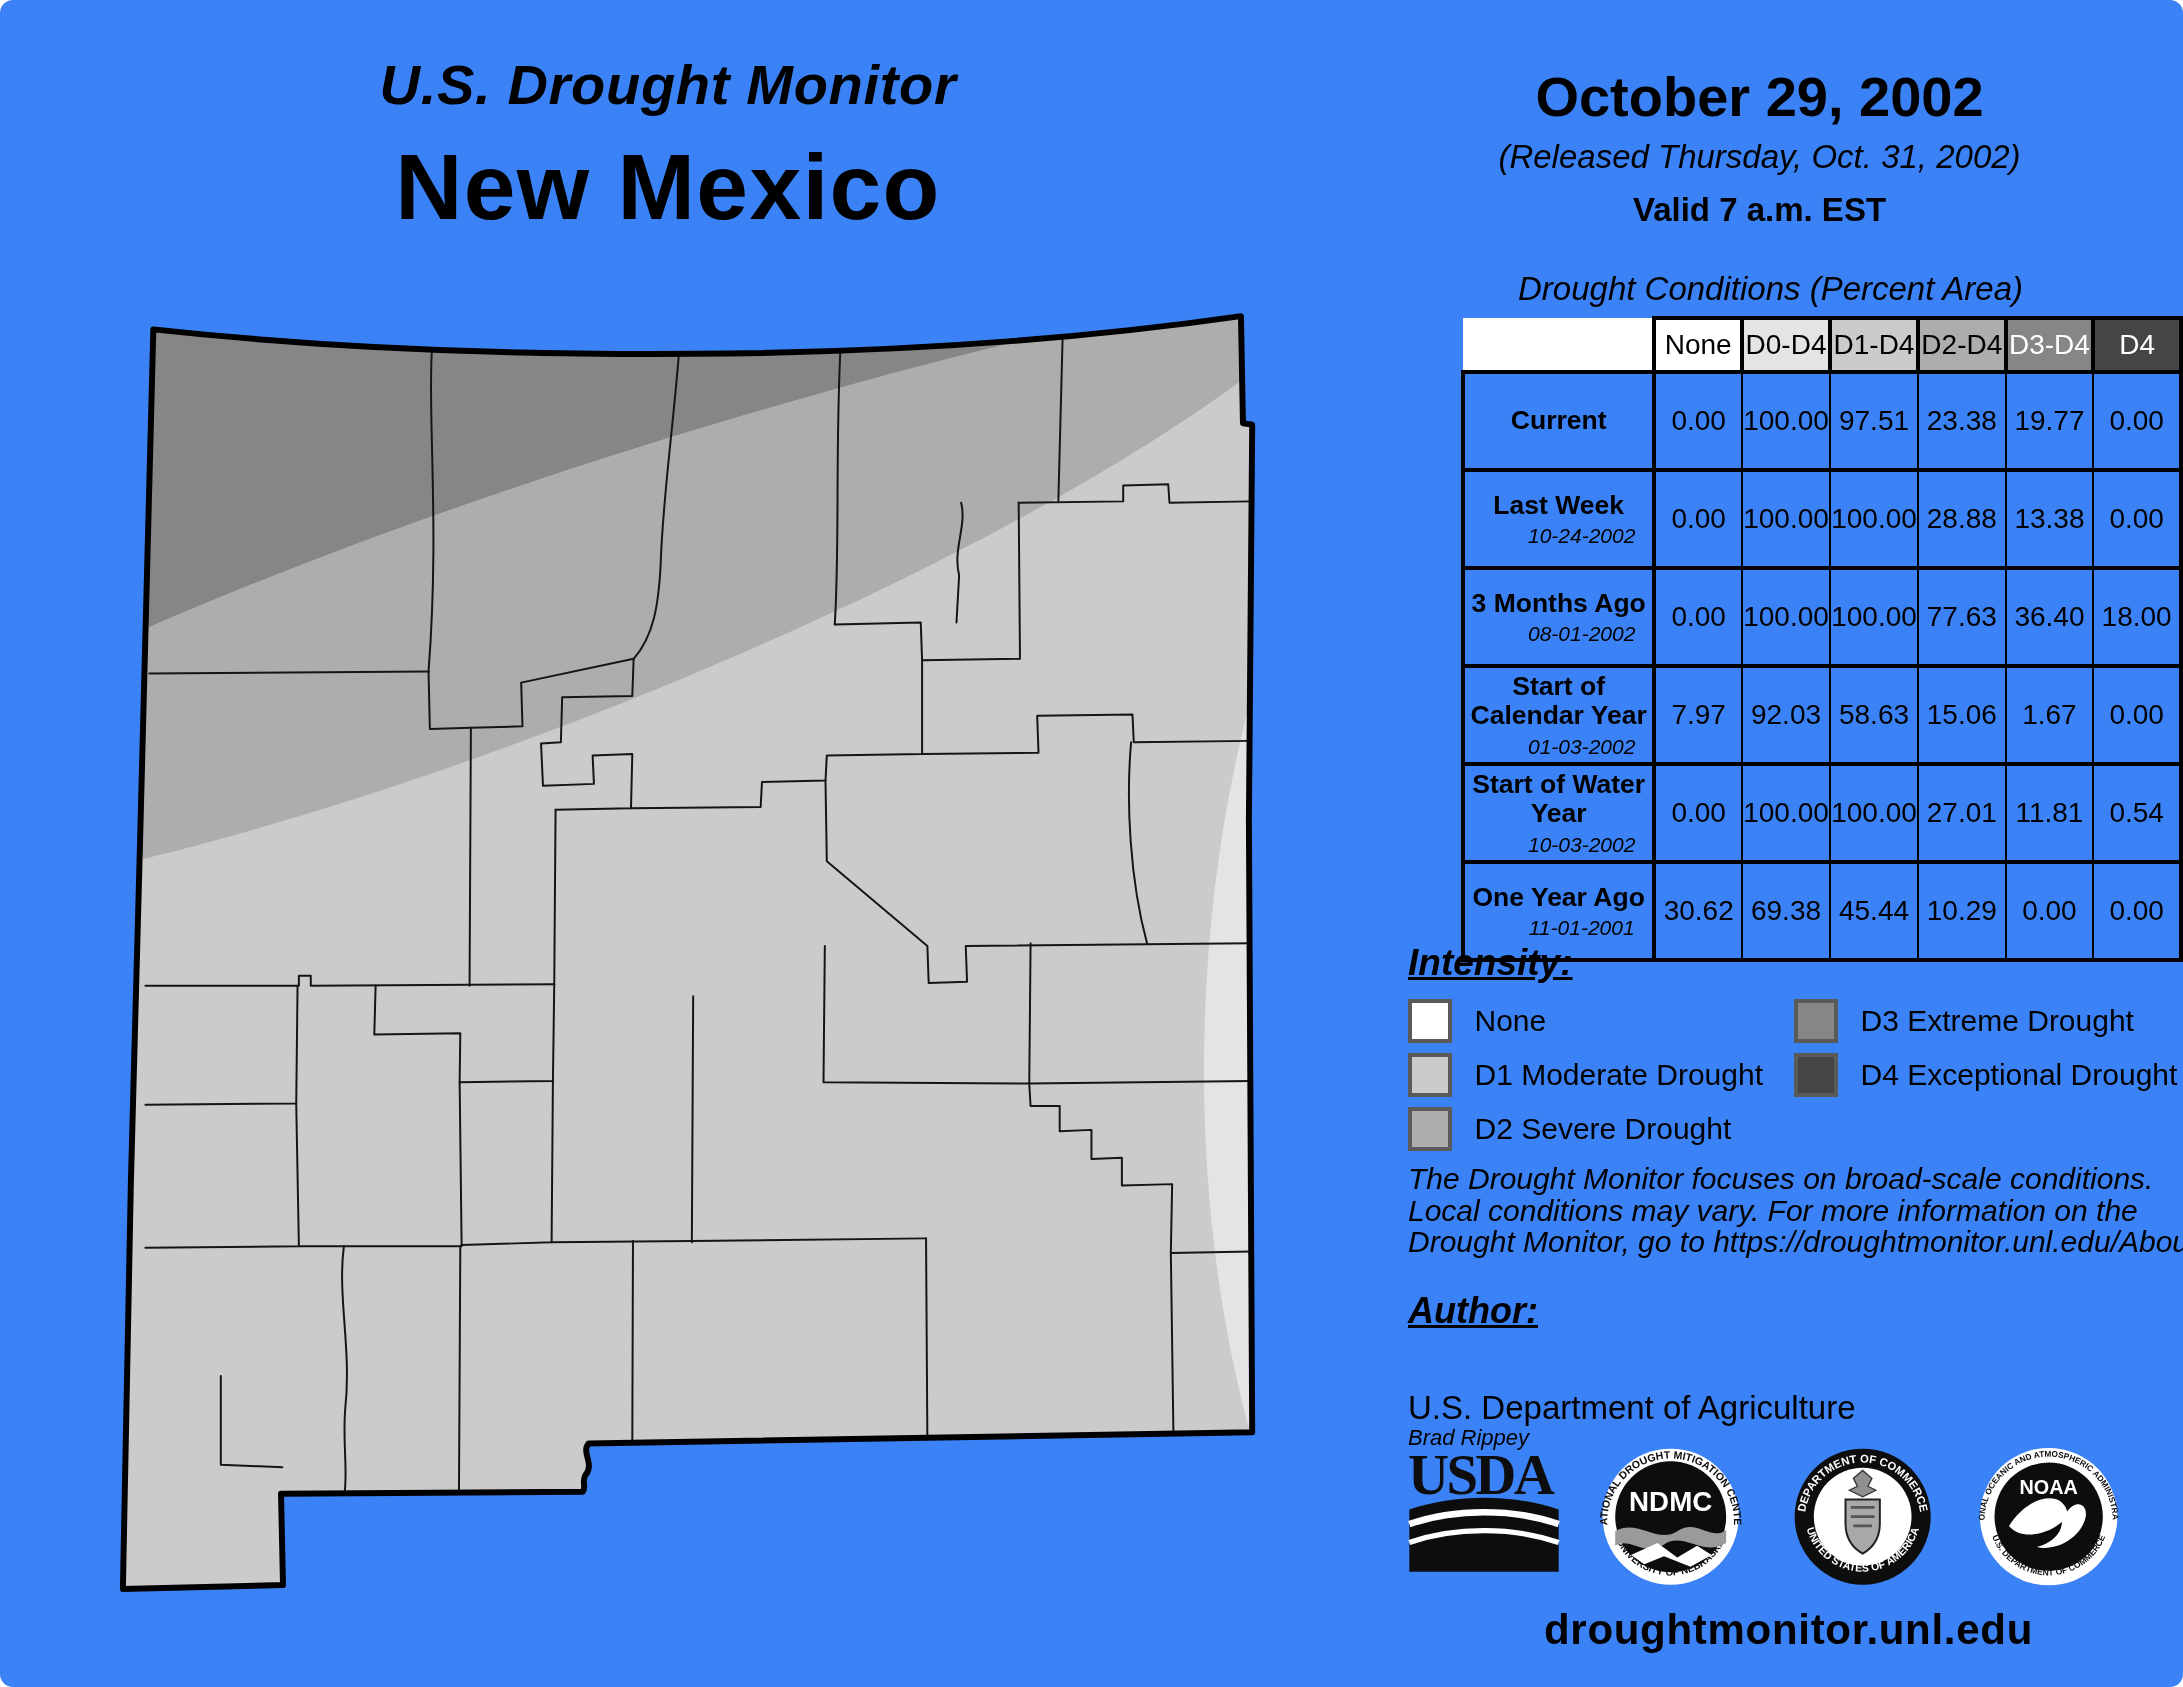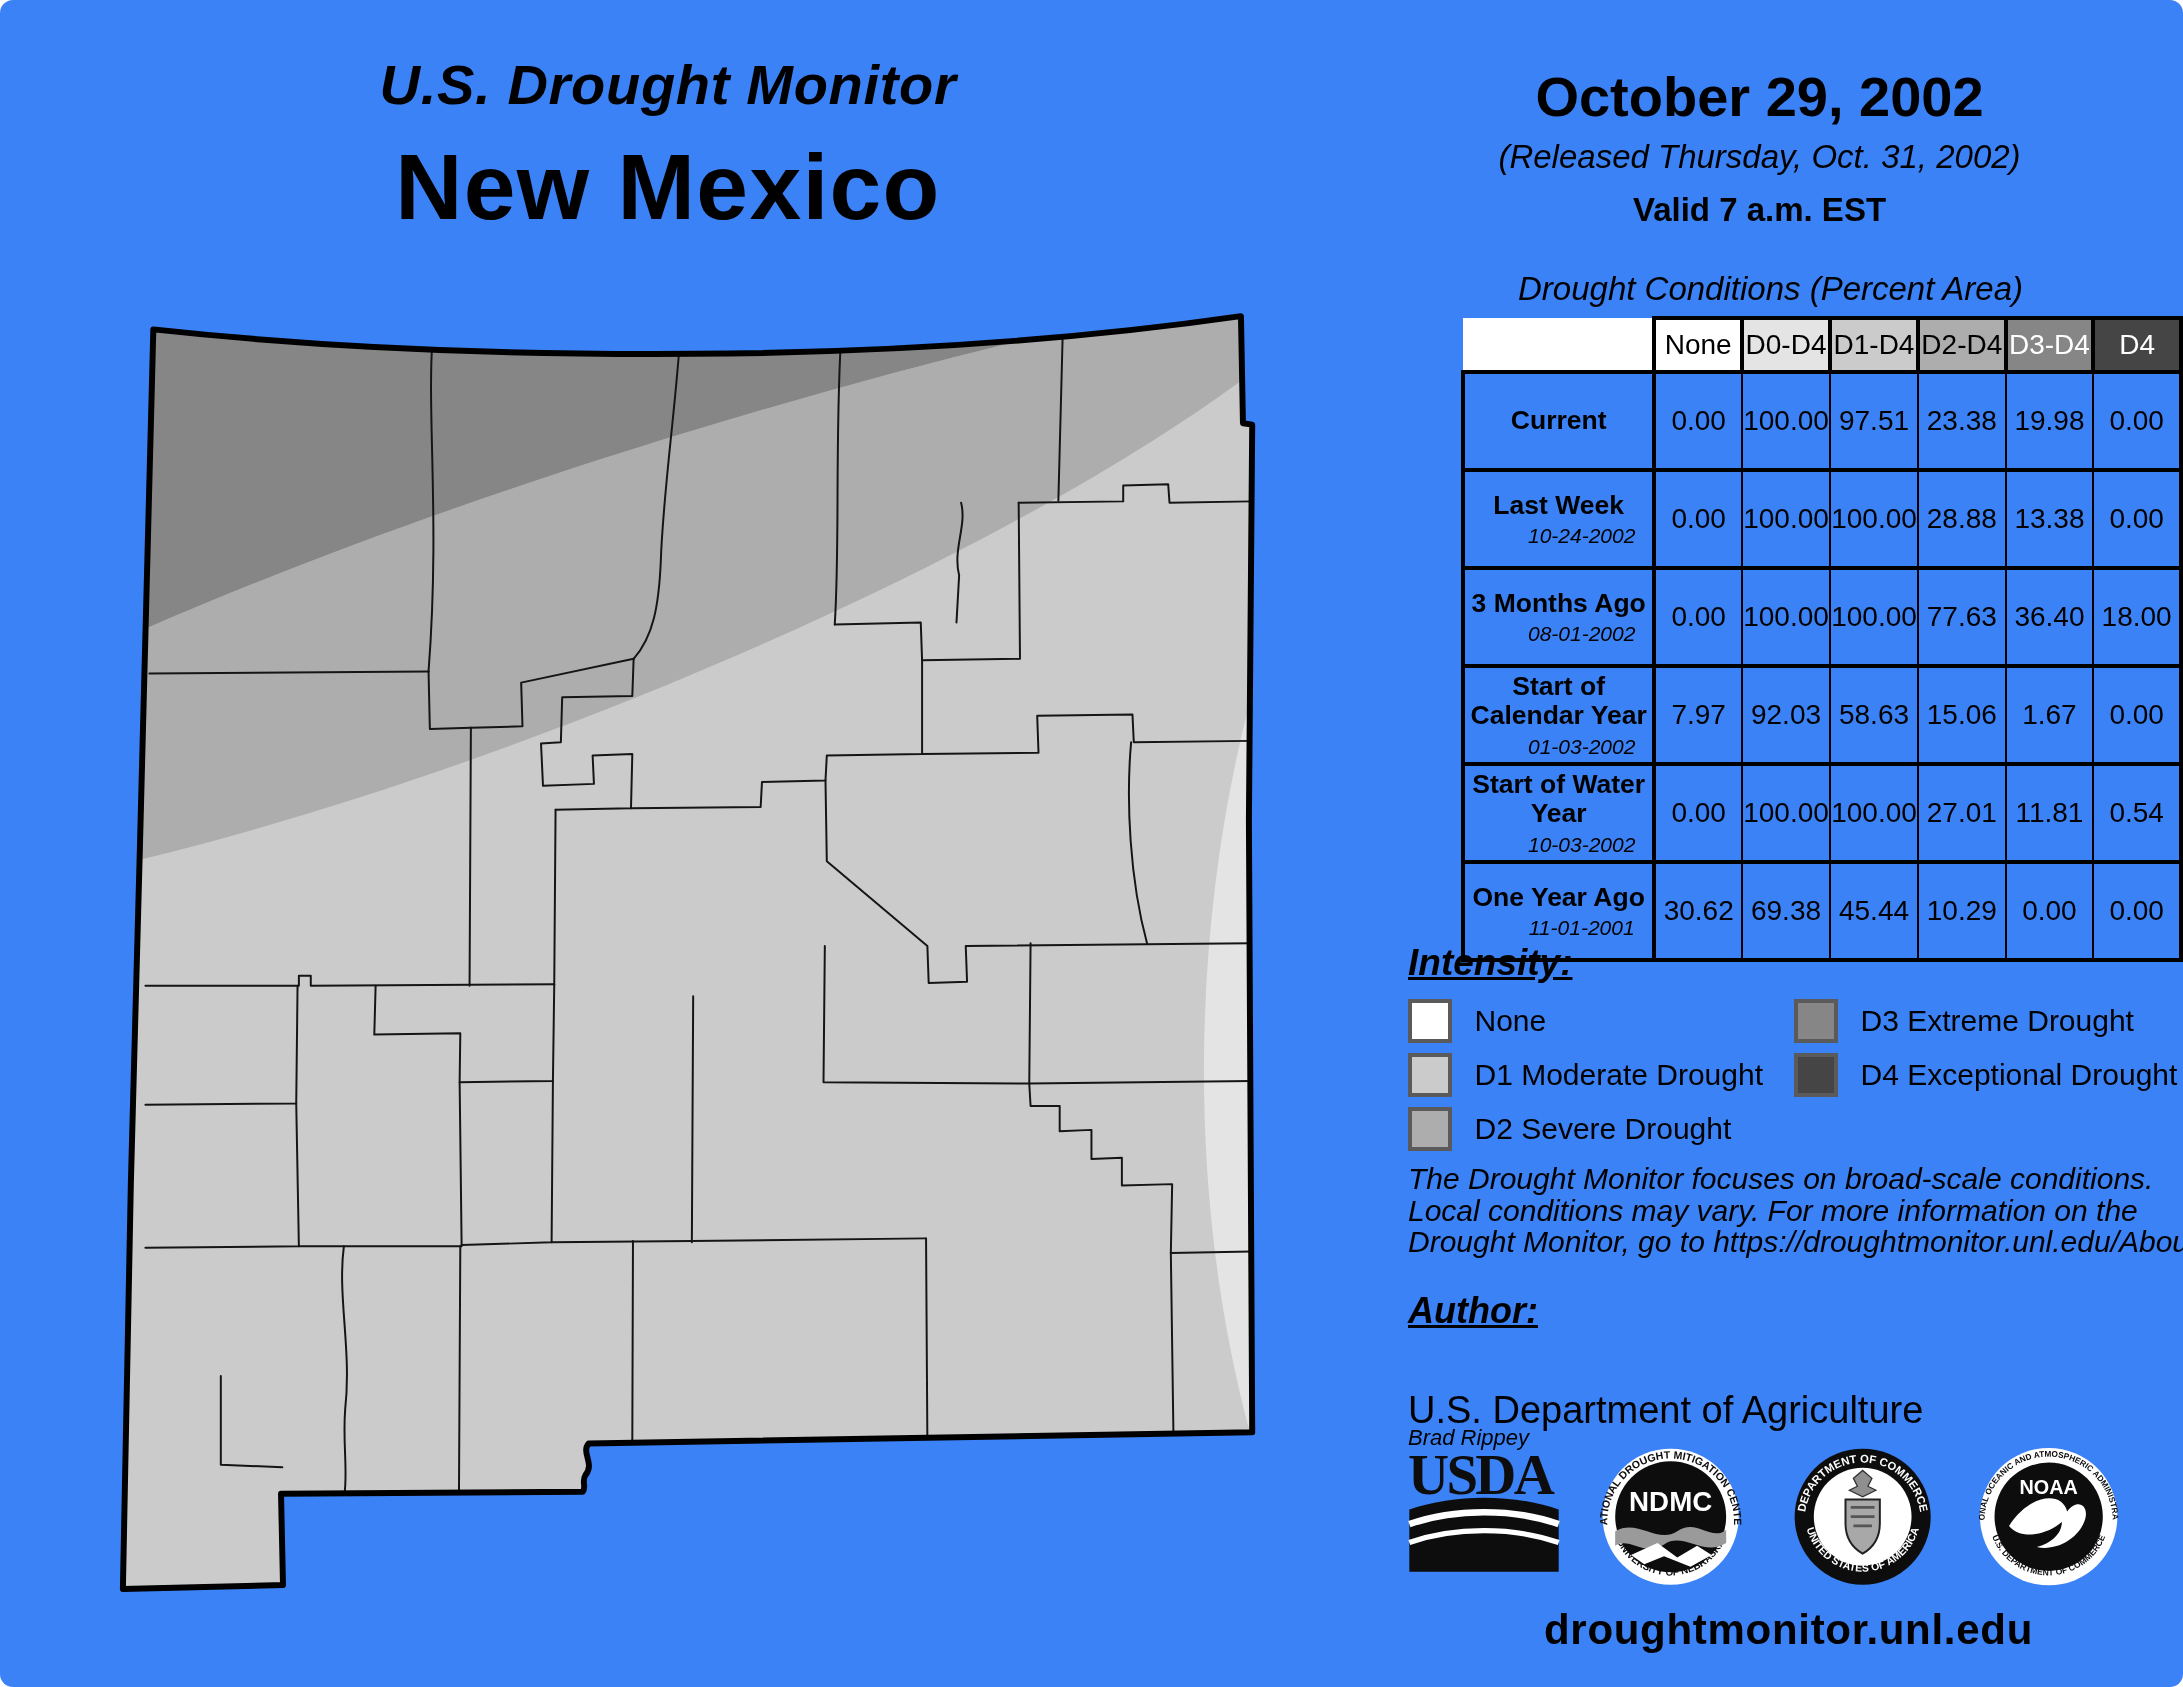--- a/index.html
+++ b/index.html
@@ -38,21 +38,21 @@
   #legend{position:absolute;left:1408px;top:994px;display:grid;
           grid-auto-flow:column;grid-template-rows:repeat(3,54px);grid-template-columns:386px auto;}
   .leg-item{display:flex;align-items:center;}
   .leg-swatch{width:44px;height:44px;border:4px solid #5a5a5a;box-sizing:border-box;background:#fff;flex:none;}
   .leg-label{font-size:30px;margin-left:22.5px;white-space:nowrap;}
 
   #disclaimer{position:absolute;left:1408px;top:1163px;font-size:30px;font-style:italic;line-height:1.05;white-space:nowrap;}
   #author-title{position:absolute;left:1408px;top:1290px;font-size:36px;font-style:italic;
                 font-weight:600;text-decoration:underline;}
   #author-name{position:absolute;left:1408px;top:1425px;font-size:22px;font-style:italic;}
-  #author-org{position:absolute;left:1408px;top:1389px;font-size:38px;}
+  #author-org{position:absolute;left:1408px;top:1389px;font-size:33px;}
 
   #logos{position:absolute;left:1408px;top:1446px;width:708px;height:152px;}
   .logo{position:absolute;top:0;}
   #url-line{position:absolute;left:1358px;top:1606px;width:675px;text-align:right;
             font-size:42px;font-weight:bold;letter-spacing:0.7px;}
 </style>
 </head>
 <body>
 
 <div id="page">
@@ -142,21 +142,21 @@
         <td class="datahead hdr-dark col-last" style="background: rgb(69, 69, 69);">D4</td>
       </tr>
       <tr>
         <td class="rowlbl">
             <div>Current</div>
           </td>
         <td class="val">0.00</td>
         <td class="val">100.00</td>
         <td class="val">97.51</td>
         <td class="val">23.38</td>
-        <td class="val">19.98</td>
+        <td class="val">19.77</td>
         <td class="val col-last">0.00</td>
       </tr>
       <tr>
         <td class="rowlbl">
             <div>Last Week</div>
             <div class="rowdate">10-24-2002</div>
           </td>
         <td class="val">0.00</td>
         <td class="val">100.00</td>
         <td class="val">100.00</td>

